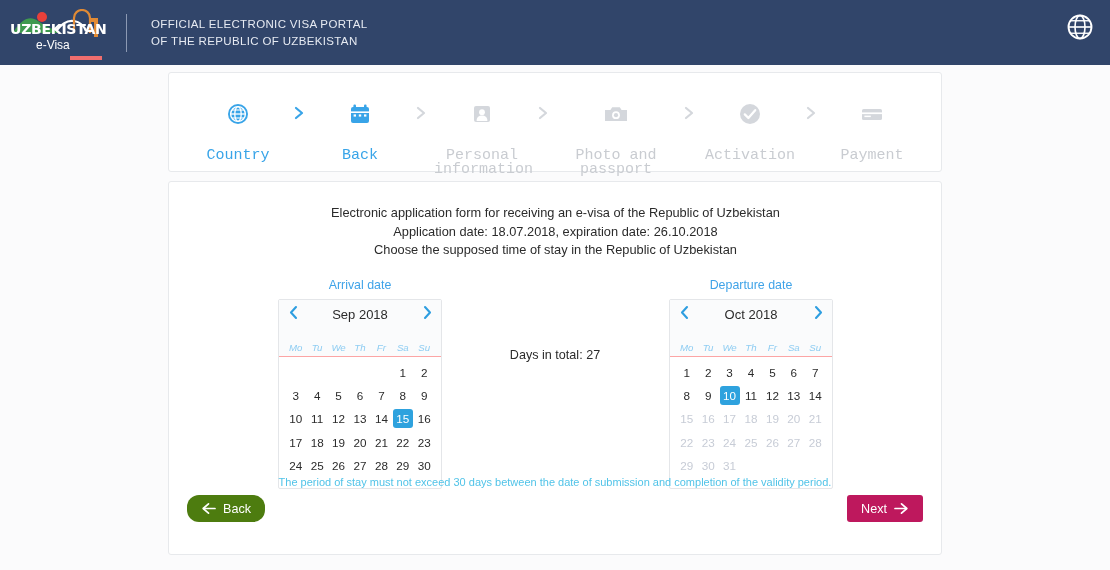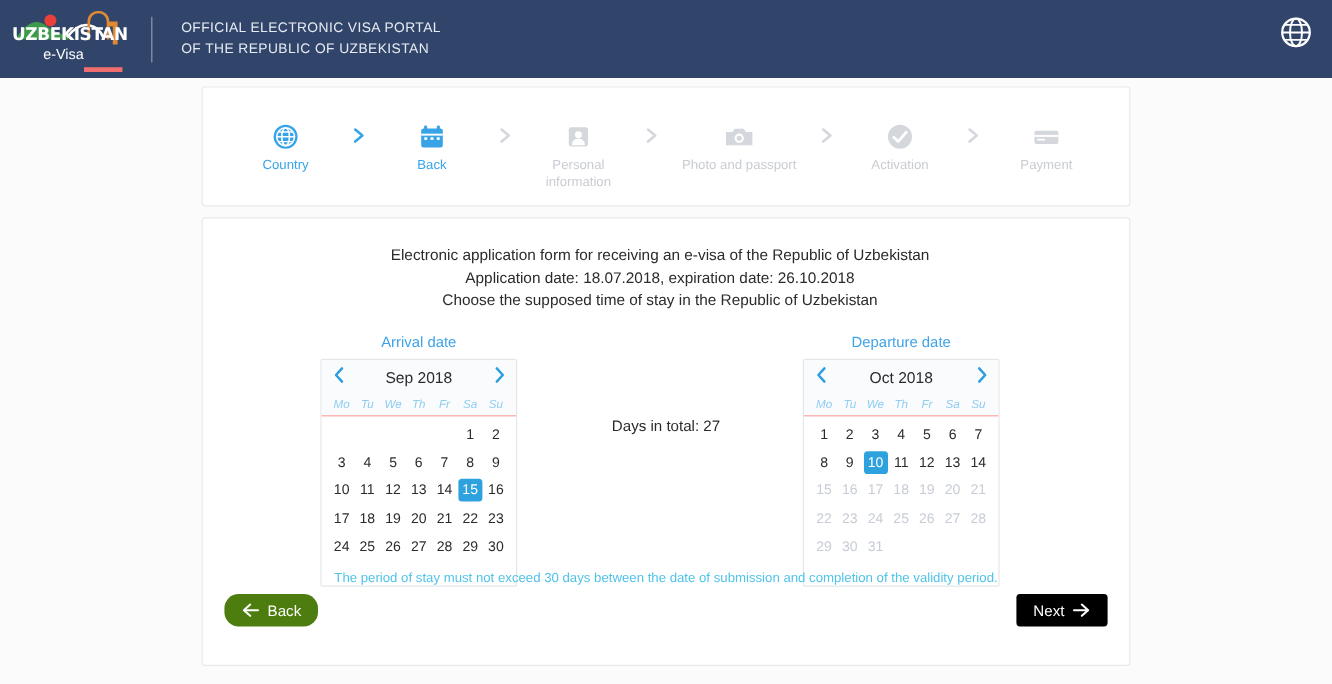--- a/index.html
+++ b/index.html
@@ -105,36 +105,37 @@
     height: 100%;
     padding-top: 26px;
   }
   .step {
     width: 96px;
     text-align: center;
     cursor: pointer;
   }
   .step-icon { height: 30px; display: flex; align-items: center; justify-content: center; }
   .step-label {
-    margin-top: 2px;
-    font-size: 11px;
+    margin-top: 20px;
+    font-size: 15px;
     line-height: 14px;
     color: #c9ccd1;
+    font-family: Liberation Mono, monospace;
   }
   .step.active .step-label { color: #38a4e8; }
   .chev {
     width: 26px;
     padding-top: 6px;
     text-align: center;
     flex: 0 0 26px;
   }
   .chev svg { display: block; margin: 0 auto; }
 
   
-  .main-card { height: 374px; padding: 22px 18px 0 8px; position: relative; }
+  .main-card { height: 374px; padding: 22px 18px 0 19px; position: relative; }
   .heading { text-align: center; }
   .heading div {
     font-size: 12.8px;
     color: #2b2b2b;
     line-height: 18.5px;
   }
 
   
   .cal-row {
     display: flex;
@@ -166,21 +167,21 @@
     justify-content: space-between;
     height: 20px;
   }
   .cal-nav-btn { cursor: pointer; width: 16px; text-align: center; }
   .cal-month {
     flex: 1;
     text-align: center;
     font-size: 13px;
     color: #2b2b2b;
   }
-  .dow-row { display: flex; margin-top: 7px; justify-content: space-between; }
+  .dow-row { display: flex; margin-top: 17px; justify-content: space-between; }
   .dow {
     width: 21.7px;
     text-align: center;
     font-size: 9.7px;
     font-style: italic;
     color: #8fcdf2;
   }
   .cal-body { padding: 4px 6px; }
   .wk { display: flex; height: 23.4px; align-items: center; }
   .dy {
@@ -237,21 +238,21 @@
     font-size: 12.6px;
     font-family: "Liberation Sans", sans-serif;
     cursor: pointer;
     display: inline-flex;
     align-items: center;
     gap: 7px;
     padding: 0 14px;
     height: 27px;
   }
   .btn-back { background: #4d7c0f; border-radius: 12px; }
-  .btn-next { background: #000000; }
+  .btn-next { background: #be185d; }
   .btn svg { display: block; }
 </style>
 </head>
 <body>
 
 <div class="header">
 
   <div class="logo-block">
     <svg class="logo-art" viewBox="0 0 92 30">
       <path d="M2 22 C10 10 18 6 26 12 C32 16 38 20 46 21 L46 24 L2 24 Z" fill="#3f9a4e"></path>

